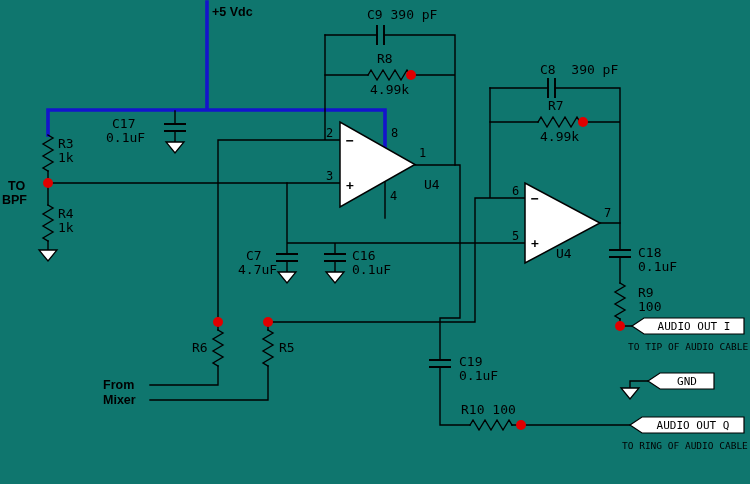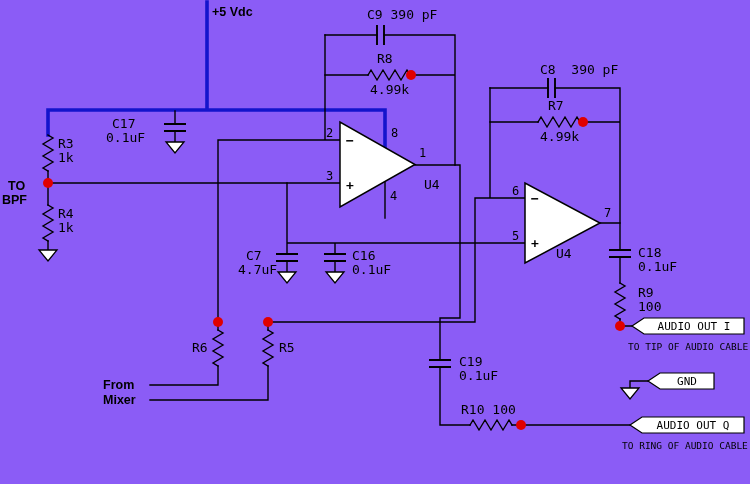--- a/index.html
+++ b/index.html
@@ -1,16 +1,16 @@
 <!DOCTYPE html>
 <html><head>
 <meta charset="utf-8">
 <style>
   html,body{margin:0;padding:0;background:#ffffff}
-  .stage{position:relative;width:750px;height:484px;background:#8b5cf6;overflow:hidden}
+  .stage{position:relative;width:750px;height:484px;background:#0f766e;overflow:hidden}
   svg{display:block}
   .wire{fill:none;stroke:#000;stroke-width:1.4;stroke-linecap:square}
   .plate{fill:none;stroke:#000;stroke-width:1.9;stroke-linecap:butt}
   .pwire{fill:none;stroke-width:3.6;stroke-linecap:square}
   .body{fill:#ffffff;stroke:#000;stroke-width:1.5;stroke-linejoin:miter}
   .tagbox{fill:#ffffff;stroke:#000;stroke-width:1.2}
   .gnd{fill:#ffffff;stroke:#000;stroke-width:1.3}
   text{font-family:"DejaVu Sans Mono","Liberation Mono",monospace;font-size:13px;fill:#000;white-space:pre}
   .pin{font-size:12px}
   .sign{font-size:13px;font-weight:bold}

